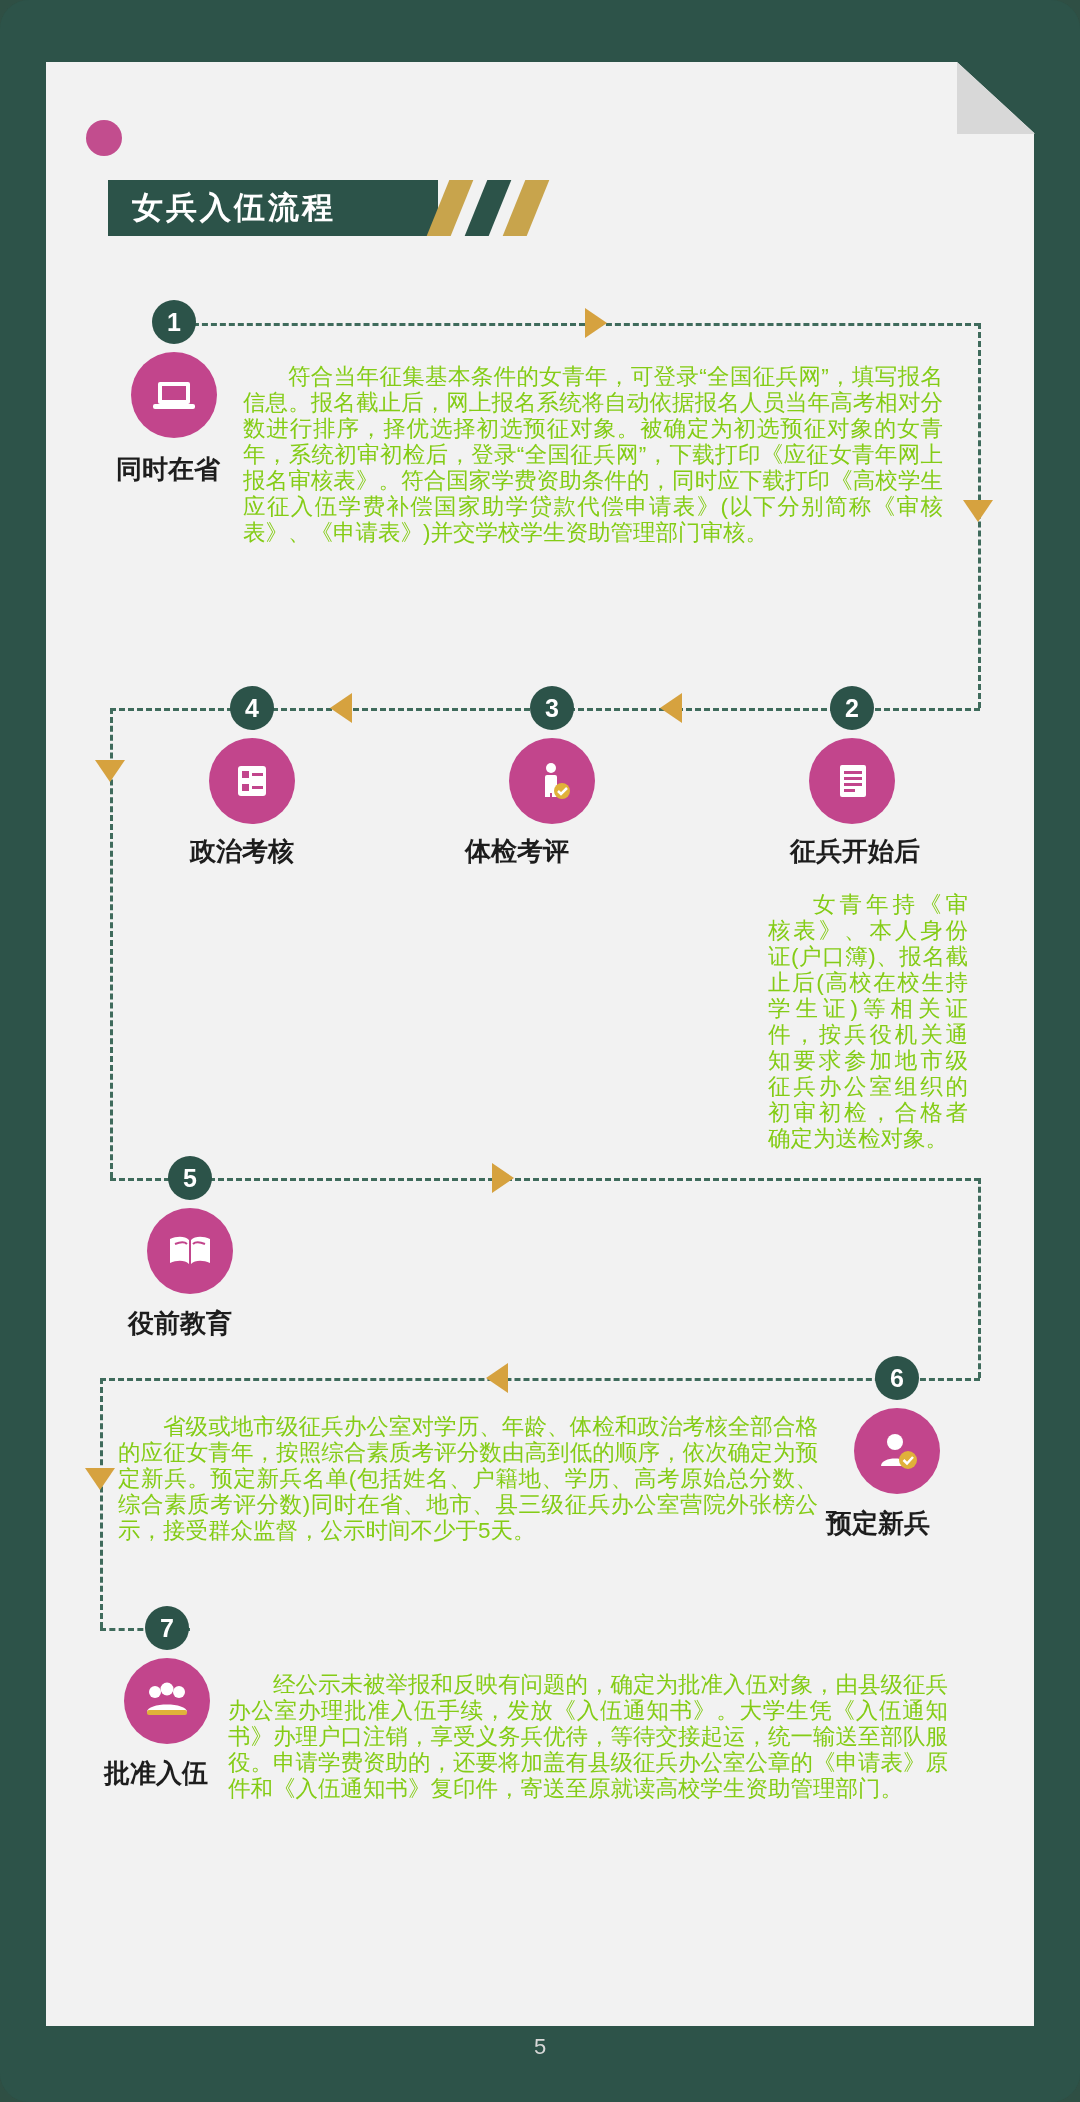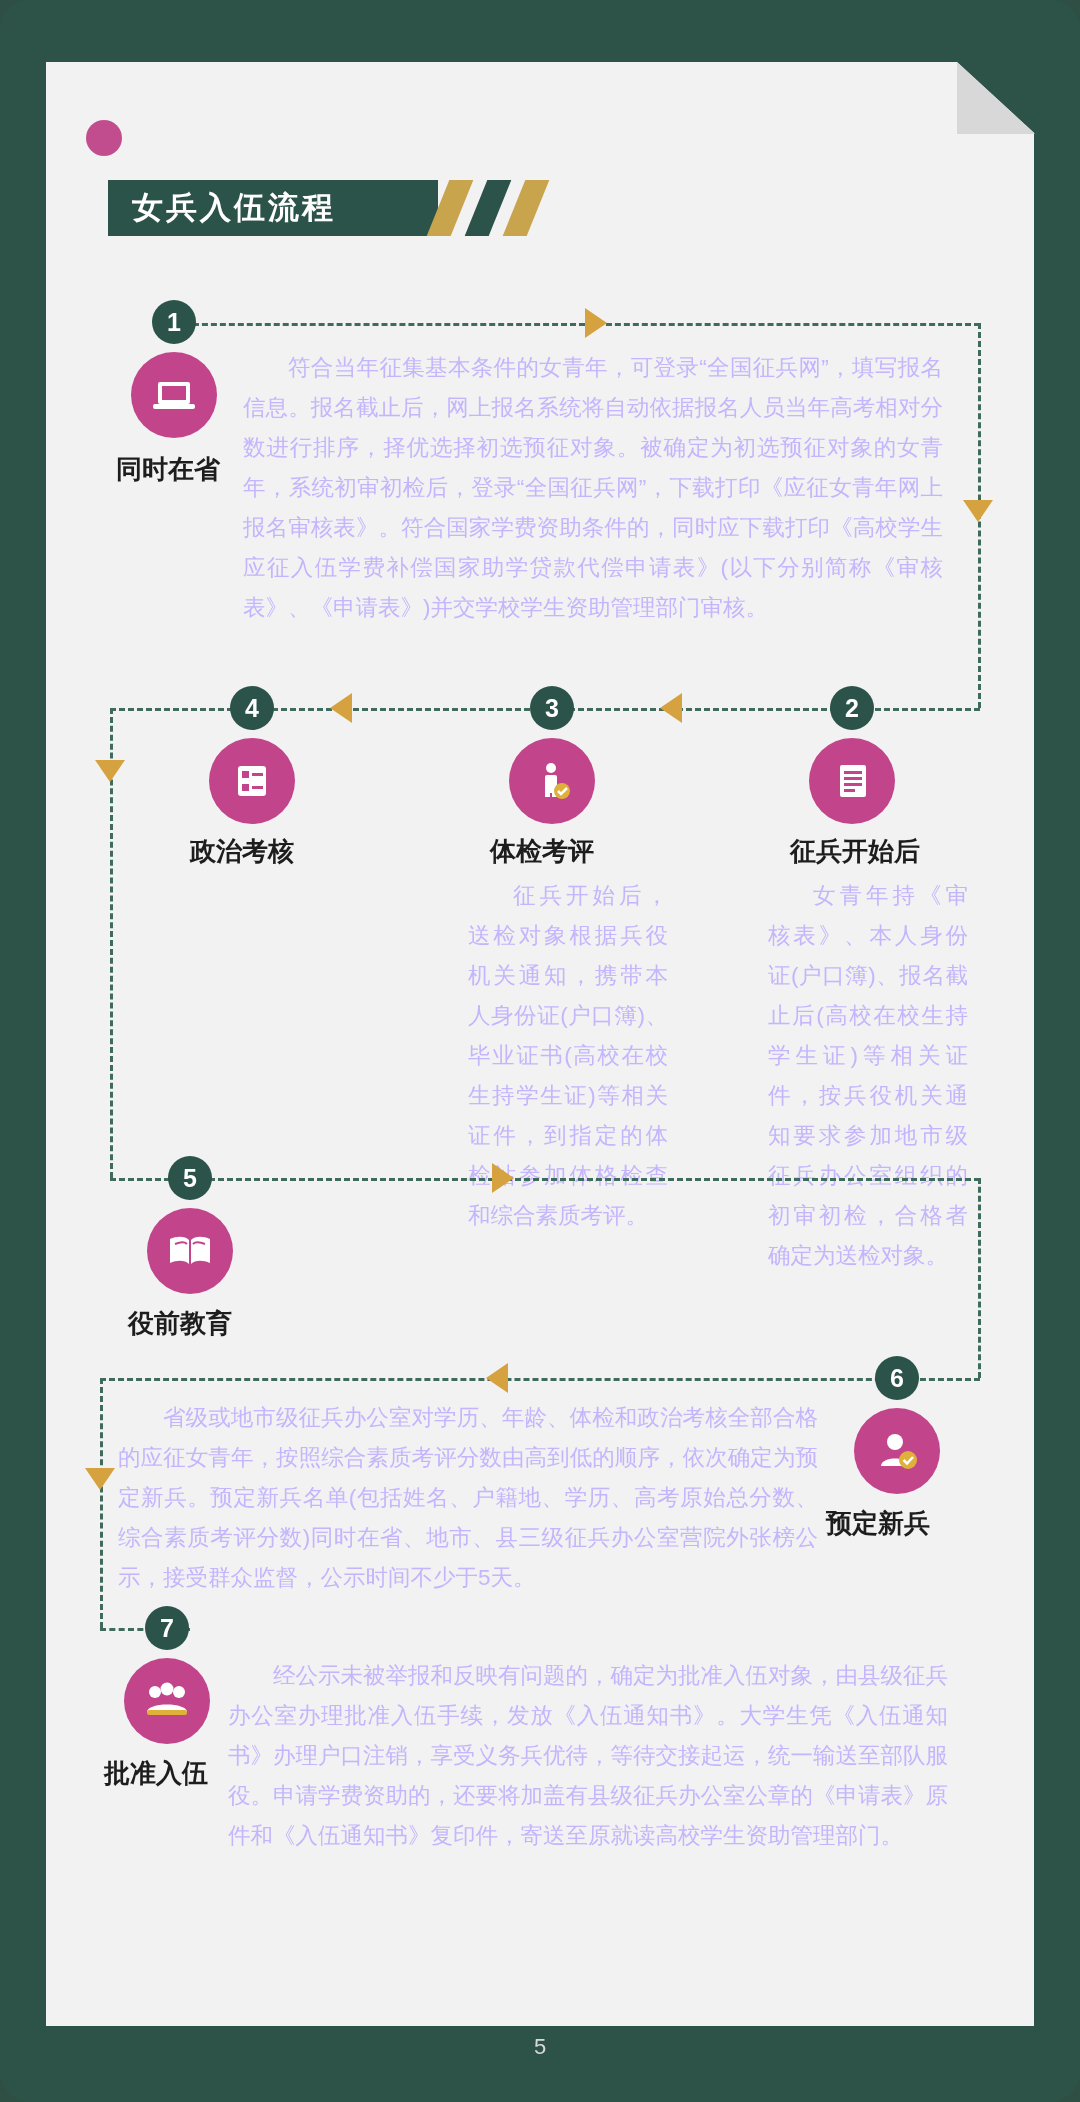--- a/index.html
+++ b/index.html
@@ -157,25 +157,26 @@
   .icon-circle svg { display: block; }
   .step-label {
     position: absolute;
     color: #1d1d1d;
     font-size: 26px;
     font-weight: bold;
     white-space: nowrap;
   }
   .body-text {
     position: absolute;
-    color: #c4b5fd;
+    color: #84cc16;
     font-size: 22.5px;
-    line-height: 40px;
+    line-height: 26px;
     text-align: justify;
     text-justify: inter-ideograph;
+    margin-top: 16px;
   }
   .indent { text-indent: 2em; }
 </style>
 </head>
 <body>
 
 <div id="page">
   <div class="frame-bg"></div>
   <div class="card"></div>
   <div class="corner-fold"></div>
@@ -230,22 +231,21 @@
   <div class="icon-circle" style="left:509px; top:738px;">
     <svg width="46" height="46" viewBox="0 0 46 46">
       <circle cx="22" cy="10" r="5" fill="#ffffff"></circle>
       <rect x="16" y="17" width="12" height="18" rx="2" fill="#ffffff"></rect>
       <rect x="16" y="29" width="5" height="10" fill="#ffffff"></rect>
       <rect x="23" y="29" width="5" height="10" fill="#ffffff"></rect>
       <circle cx="33" cy="33" r="8" fill="#e0b13a"></circle>
       <path d="M29 33 l3 3 l6 -6" stroke="#ffffff" stroke-width="2.5" fill="none"></path>
     </svg>
   </div>
-  <div class="step-label" style="left:490px; top:834px;font-family:Liberation Serif, serif;">体检考评</div>
-  <div class="body-text indent" style="left:468px; top:876px; width:200px;">征兵开始后，送检对象根据兵役机关通知，携带本人身份证(户口簿)、毕业证书(高校在校生持学生证)等相关证件，到指定的体检站参加体格检查和综合素质考评。</div>
+  <div class="step-label" style="left:465px; top:834px;font-family:Liberation Serif, serif;">体检考评</div>
 
   <div class="badge" style="left:230px; top:686px;">4</div>
   <div class="icon-circle" style="left:209px; top:738px;">
     <svg width="46" height="46" viewBox="0 0 46 46">
       <rect x="9" y="8" width="28" height="30" rx="3" fill="#ffffff"></rect>
       <rect x="13" y="13" width="7" height="7" fill="#c2458c"></rect>
       <rect x="13" y="26" width="7" height="7" fill="#c2458c"></rect>
       <rect x="23" y="15" width="11" height="3" fill="#c2458c"></rect>
       <rect x="23" y="28" width="11" height="3" fill="#c2458c"></rect>
     </svg>

